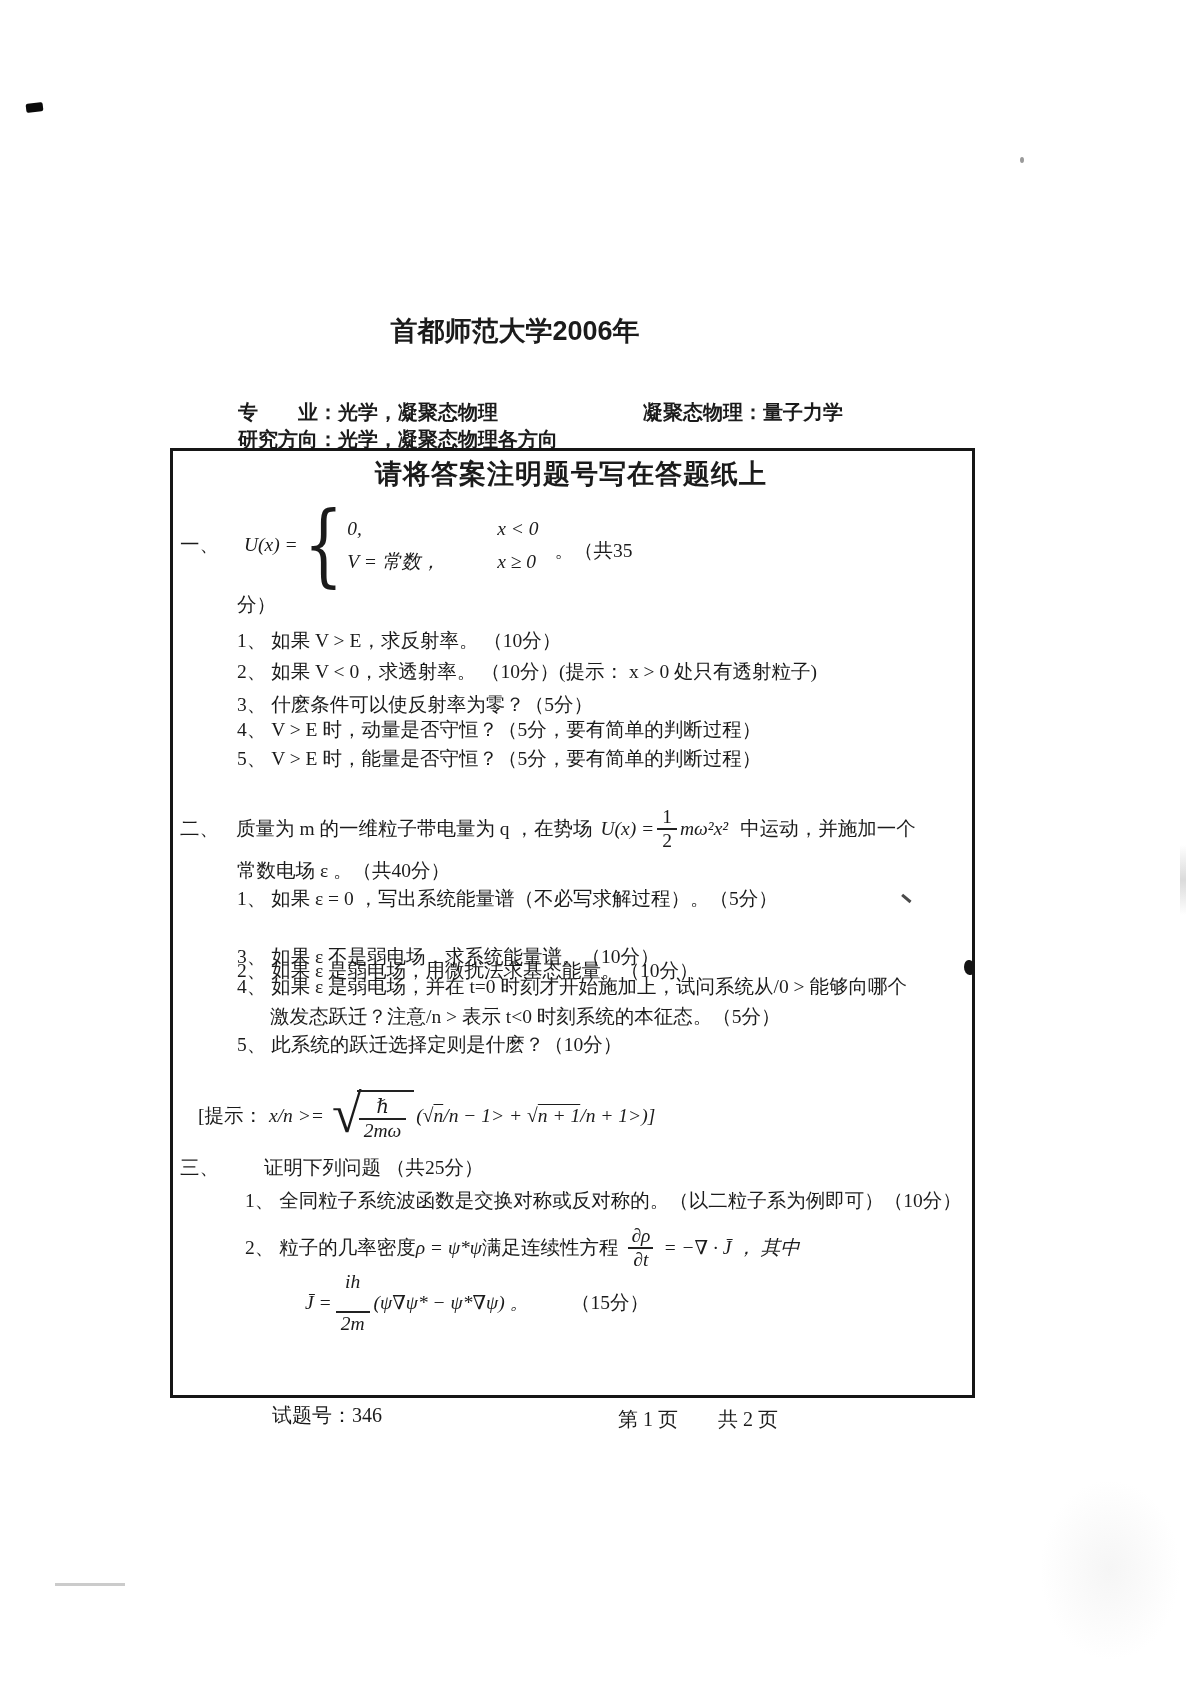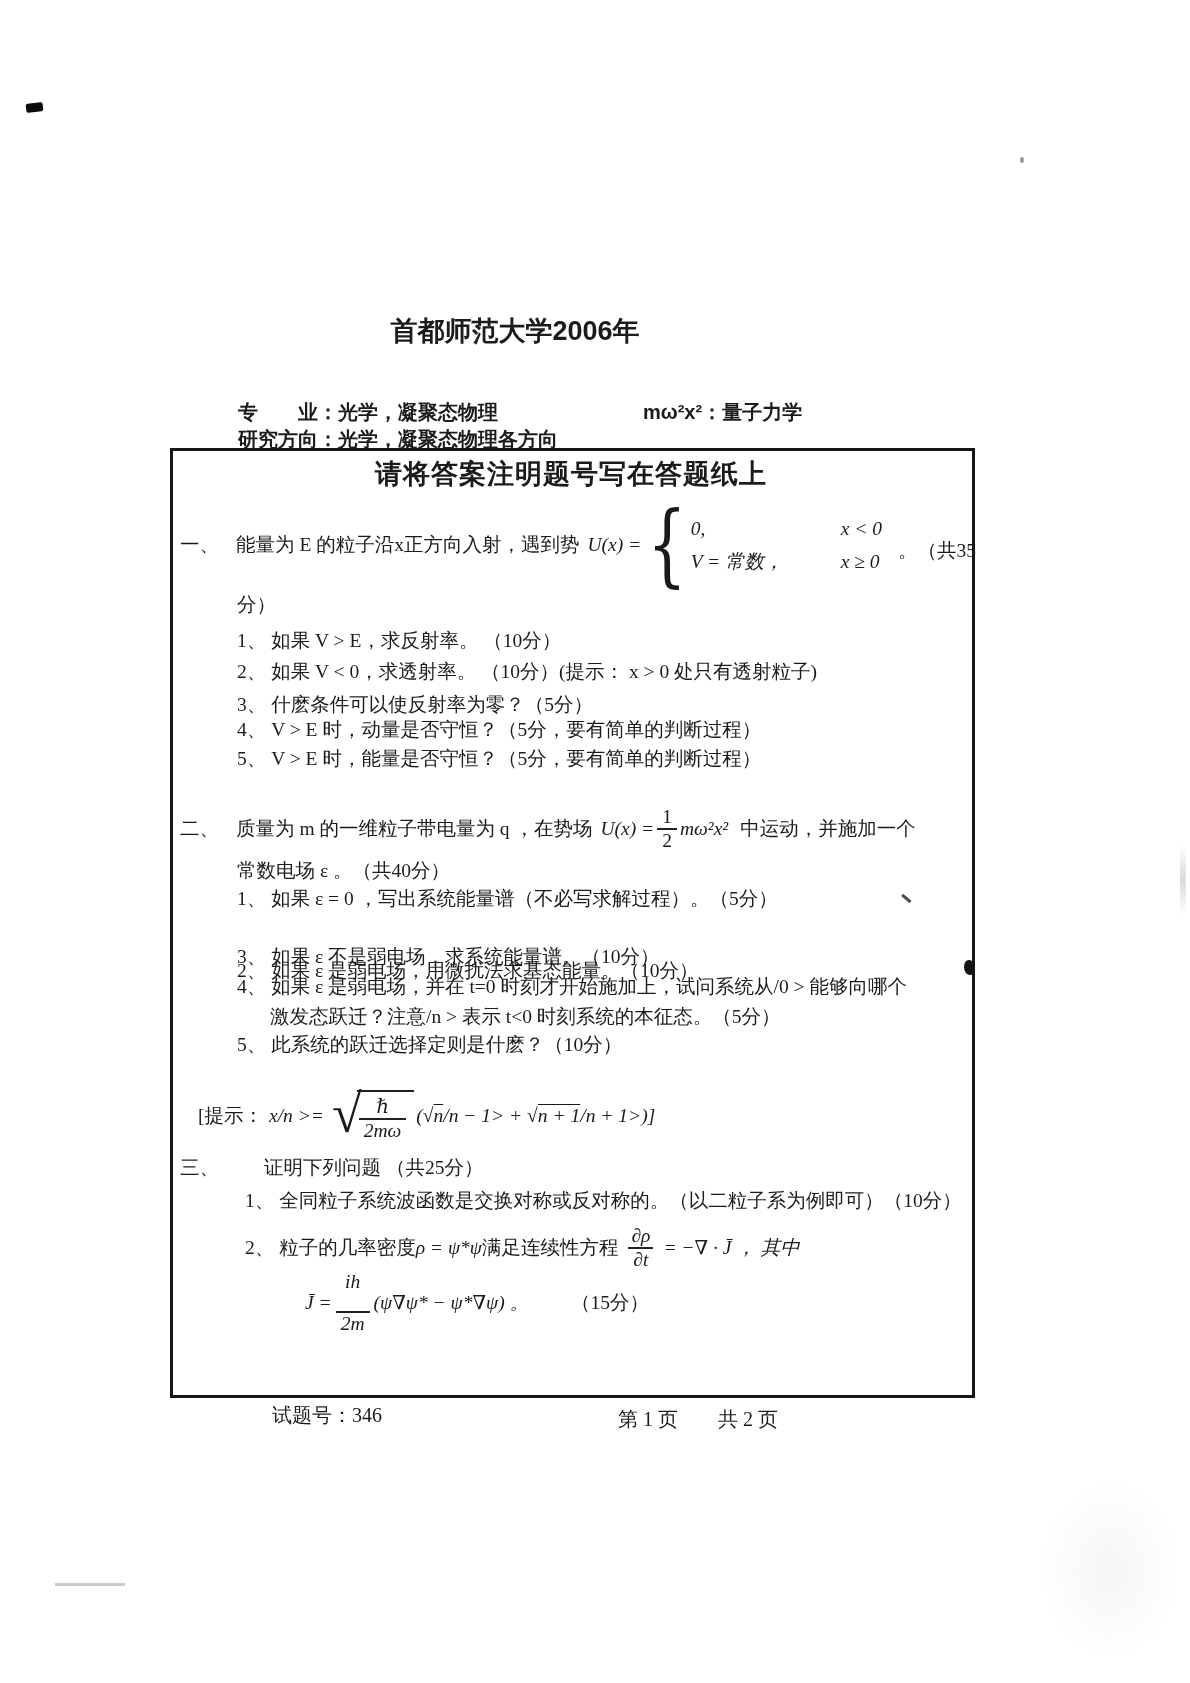--- a/index.html
+++ b/index.html
@@ -43,32 +43,31 @@
 <body>
 
 <div class="titlewrap">
   <div class="title1 sans">首都师范大学2006年</div>
 </div>
 
 <div class="abs meta sans" style="left:238px;top:399px;">
   <span>专　　业：</span><span>光学，凝聚态物理</span>
 </div>
 <div class="abs meta sans" style="left:643px;top:399px;">
-  <span>mω²x²：</span><span>量子力学</span>
+  <span>凝聚态物理：</span><span>量子力学</span>
 </div>
 <div class="abs meta sans" style="left:238px;top:426px;">
   <span>研究方向：</span><span>光学，凝聚态物理各方向</span>
 </div>
 
 <div class="box"></div>
 <div class="notice sans">请将答案注明题号写在答题纸上</div>
 
 <div class="abs flexrow body19" style="left:180px;top:500px;height:90px;">
   <span class="qno">一、</span>
-  <span>能量为 E 的粒子沿x正方向入射，遇到势</span>
   <span class="mi" style="margin-left:8px;">U(x) =</span>
   <span class="brace">{</span>
   <span class="cases mi">
     <span class="crow">
       <span class="cv">0,</span>
       <span>x &lt; 0</span>
     </span>
     <span class="crow">
       <span class="cv">V = 常数，</span>
       <span>x ≥ 0</span>

